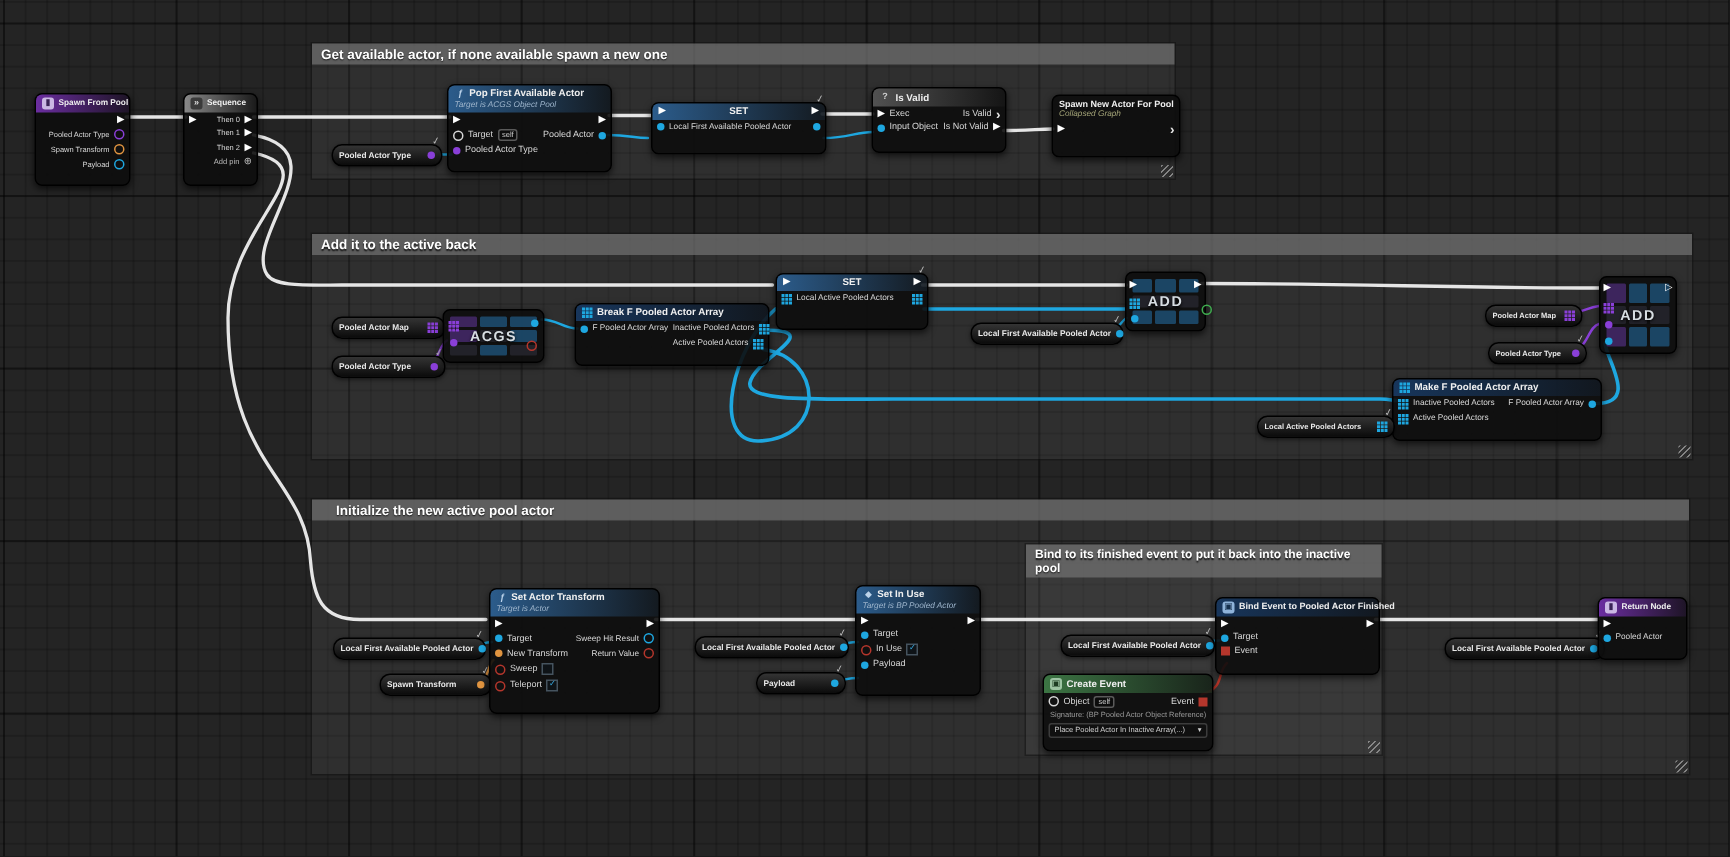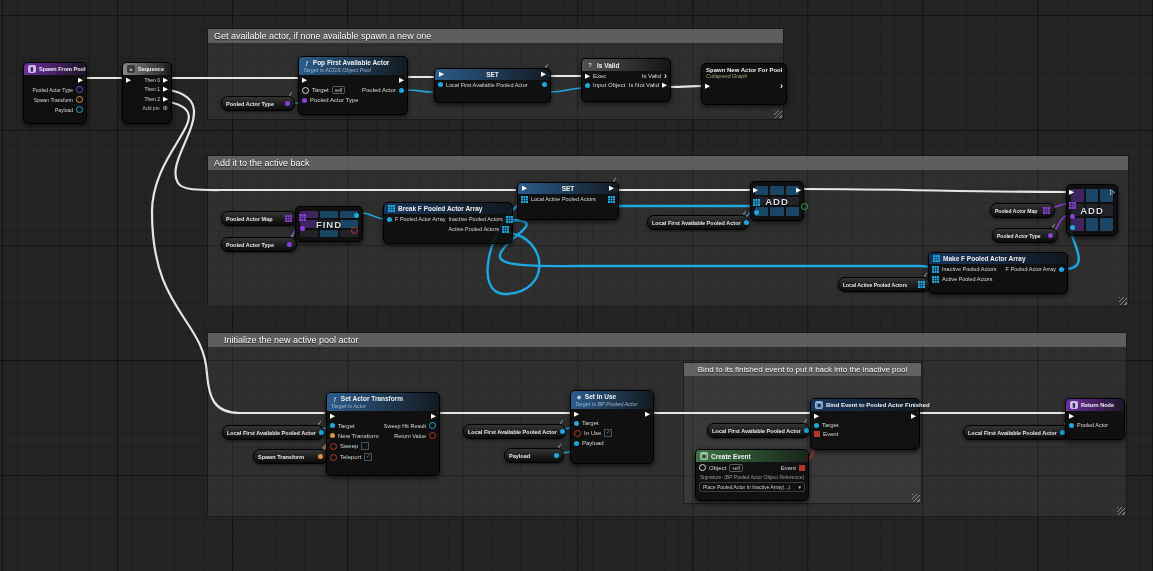--- a/index.html
+++ b/index.html
@@ -7,21 +7,21 @@
     font-family:"Liberation Sans","DejaVu Sans",sans-serif;
     background-color:#242424;
     background-image:
       linear-gradient(rgba(0,0,0,.38) 1px, transparent 1px),
       linear-gradient(90deg, rgba(0,0,0,.38) 1px, transparent 1px),
       linear-gradient(rgba(0,0,0,.16) 1px, transparent 1px),
       linear-gradient(90deg, rgba(0,0,0,.16) 1px, transparent 1px);
     background-size:115px 115px,115px 115px,14.4px 14.4px,14.4px 14.4px;
     background-position:2px 15px,2px 15px,2px 15px,2px 15px;}
   .comment{position:absolute;background:rgba(170,170,170,.09);border:1px solid rgba(0,0,0,.45);z-index:1;}
-  .comment-header{background:rgba(125,125,125,.62);color:#fff;font-weight:normal;
+  .comment-header{background:rgba(125,125,125,.62);color:#fff;font-weight:bold;
     padding:2px 6px;text-shadow:0 1px 1px rgba(0,0,0,.8);line-height:1.15;}
   .rsz{position:absolute;right:1px;bottom:1px;width:8px;height:8px;opacity:.8;
     background:repeating-linear-gradient(135deg,#9a9a9a 0 1px,transparent 1px 3px);}
   svg.wires{position:absolute;left:0;top:0;z-index:2;pointer-events:none;}
   .node{position:absolute;background:rgba(13,13,13,.9);border:1px solid #000;border-radius:5px;
     box-shadow:0 2px 5px rgba(0,0,0,.65);color:#d8d8d8;z-index:3;font-size:6px;}
   .nh{display:flex;align-items:center;gap:3px;padding:2px 4px;font-weight:bold;color:#efefef;
     border-radius:4px 4px 0 0;font-size:6.5px;white-space:nowrap;}
   .nh .sub{display:block;font-weight:normal;font-style:italic;font-size:5.5px;color:#9db4cb;}
   .hdr-blue{background:linear-gradient(90deg,rgba(45,96,146,.95),rgba(45,96,146,.12));}
@@ -78,21 +78,21 @@
     <div class="comment-header" style="font-size:9px;"><span>Add it to the active back</span></div>
     <div class="rsz"></div>
   </div>
 
   <div class="comment" style="left:207px;top:332px;width:918px;height:183px;">
     <div class="comment-header" style="font-size:9px;padding-left:16px;"><span>Initialize the new active pool actor</span></div>
     <div class="rsz"></div>
   </div>
 
   <div class="comment" style="left:683px;top:362px;width:237px;height:140px;">
-    <div class="comment-header" style="font-size:8px;width:225px;text-align:center;"><span>Bind to its finished event to put it back into the inactive pool</span></div>
+    <div class="comment-header" style="font-size:8px;width:225px;"><span>Bind to its finished event to put it back into the inactive pool</span></div>
     <div class="rsz"></div>
   </div>
 
   <svg class="wires" width="1153" height="571">
     <g fill="none" stroke="#f0f0f0" stroke-width="2.2" stroke-linecap="round" opacity="0.95">
       <path d="M84,78 H124"></path>
       <path d="M169,78 H300"></path>
       <path d="M406,77 H434"></path>
       <path d="M548,76 H582"></path>
       <path d="M669,87 C686,87 692,86 702,86"></path>
@@ -298,21 +298,21 @@
       <i class="p"></i>
         <i></i>
         <i></i>
         <i class="p"></i>
         <i class="d"></i>
         <i></i>
         <i class="d"></i>
         <i></i>
         <i class="d"></i>
       </div>
-    <div class="bigword">FIND</div>
+    <div class="bigword">ACGS</div>
     <span class="gp g-purple" style="position:absolute;left:3px;top:7px;"></span>
     <span class="dot c-purple" style="position:absolute;left:4px;top:19px;"></span>
     <span class="dot c-blue" style="position:absolute;right:3px;top:6px;"></span>
     <span class="dot h c-red" style="position:absolute;right:4px;top:20px;"></span>
   </div>
 
   <div class="node" style="left:383px;top:202px;width:128px;height:40px;">
     <div class="nh hdr-navy">
         <span class="gp g-blue"></span>
       <span>Break F Pooled Actor Array</span>

